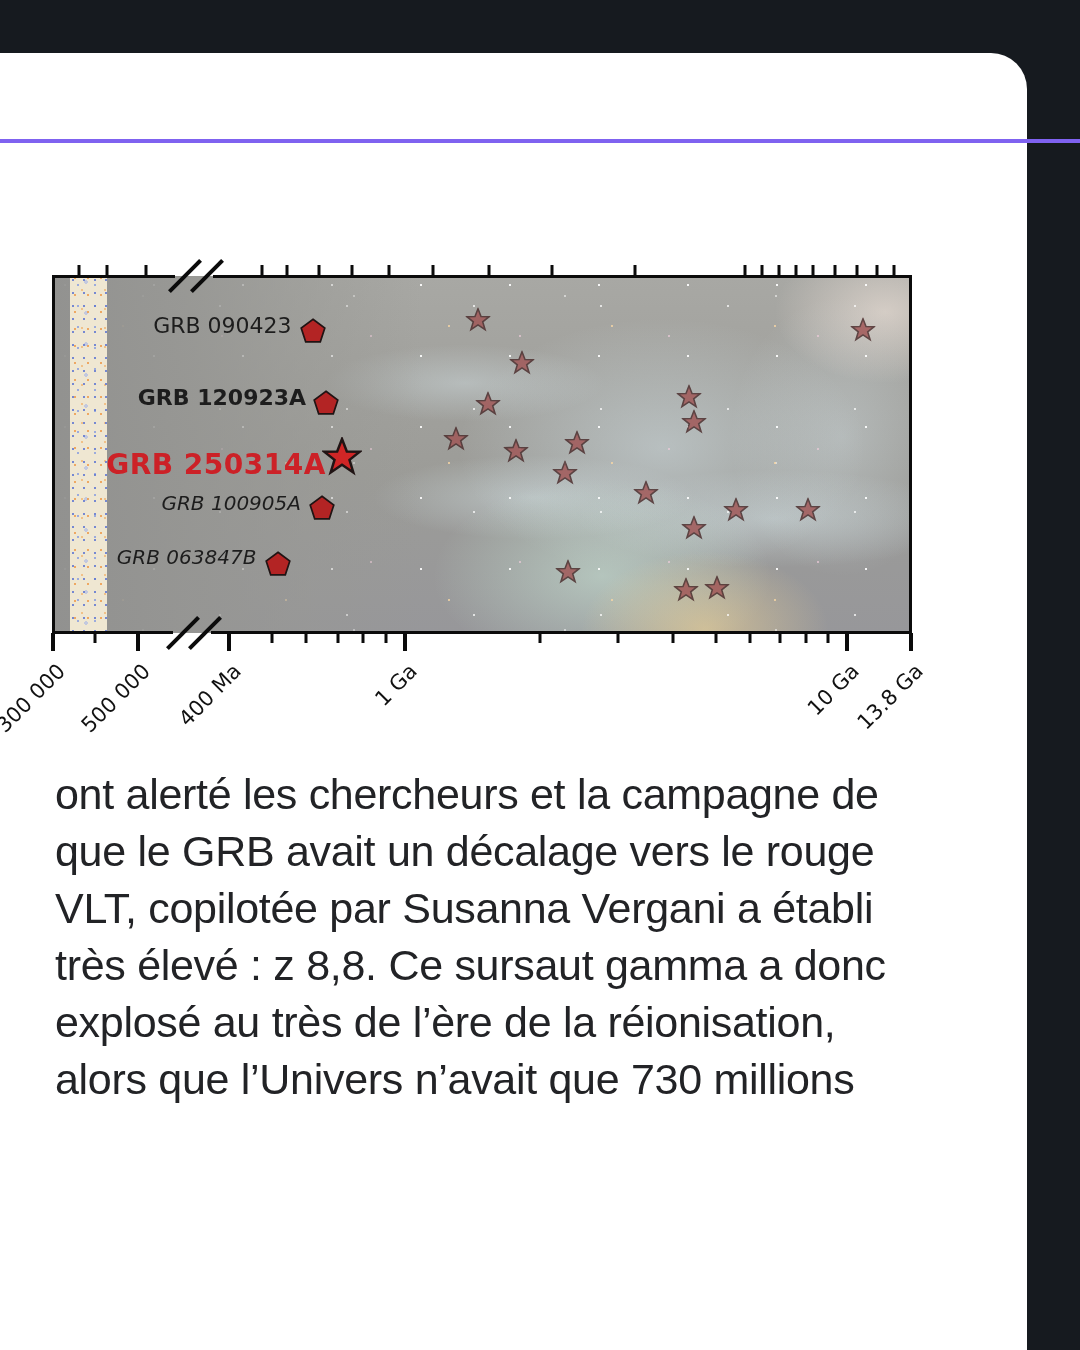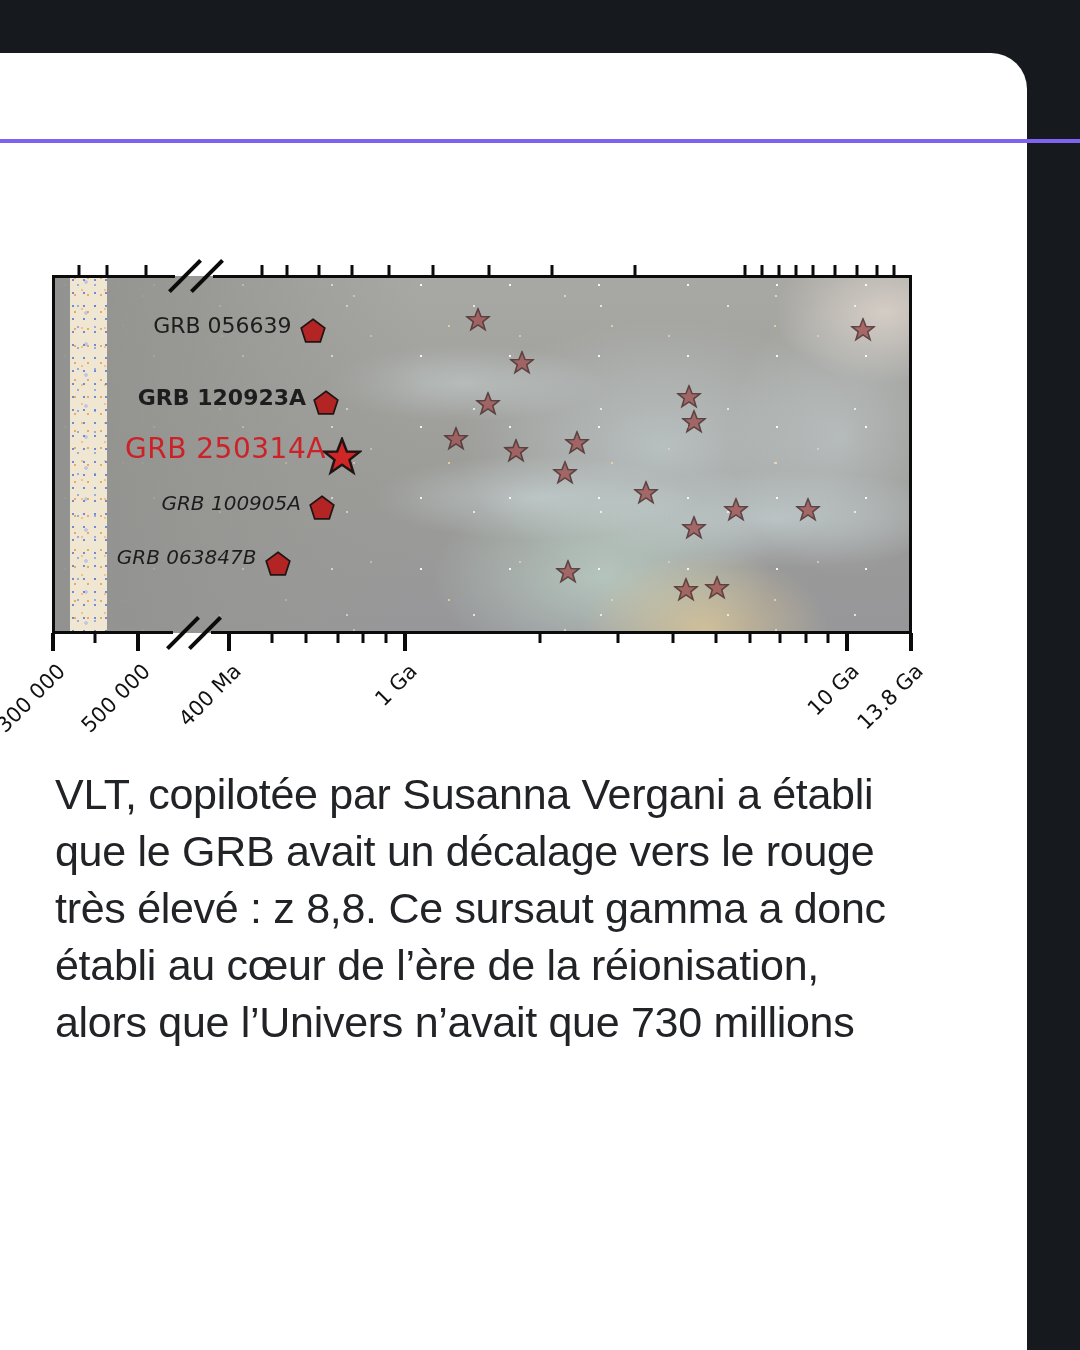--- a/index.html
+++ b/index.html
@@ -87,21 +87,21 @@
   .marker svg{display:block;width:100%;height:100%;}
   .star-small{width:25px;height:25px;opacity:.82;}
   .star-large{width:40px;height:40px;}
   .pentagon{width:27px;height:27px;}
   .grb-label{
     position:absolute;transform:translateY(-50%);white-space:nowrap;
     font-family:"DejaVu Sans",sans-serif;
   }
   .grb-label.regular{font-size:22px;color:#1d1d1d;}
   .grb-label.italic{font-size:20px;font-style:italic;color:#1d1d1d;}
-  .grb-label.highlight{font-size:28px;font-weight:normal;letter-spacing:.5px;}
+  .grb-label.highlight{font-size:28px;font-weight:bold;letter-spacing:.5px;margin-top:16px;}
   
   .caption{
     position:absolute;left:55px;top:713px;width:950px;
     font-size:43px;line-height:57px;letter-spacing:-0.3px;color:#222326;
   }
   .caption div{white-space:nowrap;}
 </style>
 </head>
 <body style="background: rgb(22, 26, 31);">
 
@@ -197,21 +197,21 @@
         <div class="marker star-small" style="left: 94.4%; top: 15.1%;">
           <svg viewBox="0 0 24 24">
             <path d="M12 1.2 L14.9 8.7 L22.7 8.8 L16.5 13.7 L18.8 21.3 L12 16.7 L5.2 21.3 L7.5 13.7 L1.3 8.8 L9.1 8.7 Z" fill="#a05555" stroke="#4a2b2b" stroke-width="1.5"></path>
           </svg>
         </div>
         <div class="marker pentagon" style="left: 30.3%; top: 15.4%;">
           <svg viewBox="0 0 24 24">
             <path d="M12 1.6 L22.5 9.3 L18.5 21.6 L5.5 21.6 L1.5 9.3 Z" fill="#b32424" stroke="#201414" stroke-width="1.5"></path>
           </svg>
         </div>
-        <div class="grb-label regular" style="right: 72.2%; top: 13.7%;">GRB 056639</div>
+        <div class="grb-label regular" style="right: 72.2%; top: 13.7%;">GRB 090423</div>
         <div class="marker pentagon" style="left: 31.8%; top: 35.6%;">
           <svg viewBox="0 0 24 24">
             <path d="M12 1.6 L22.5 9.3 L18.5 21.6 L5.5 21.6 L1.5 9.3 Z" fill="#b32424" stroke="#201414" stroke-width="1.5"></path>
           </svg>
         </div>
         <div class="grb-label regular" style="right: 70.5%; top: 33.9%; font-weight: bold;">GRB 120923A</div>
         <div class="marker star-large" style="left: 33.7%; top: 50.7%;">
           <svg viewBox="0 0 24 24">
             <path d="M12 1.2 L14.9 8.7 L22.7 8.8 L16.5 13.7 L18.8 21.3 L12 16.7 L5.2 21.3 L7.5 13.7 L1.3 8.8 L9.1 8.7 Z" fill="#d02626" stroke="#201414" stroke-width="1.5"></path>
           </svg>
@@ -293,21 +293,22 @@
         <div class="xlab" style="left: calc(0% - 220px);">300 000</div>
         <div class="xlab" style="left: calc(9.9% - 220px);">500 000</div>
         <div class="xlab" style="left: calc(20.5% - 220px);">400 Ma</div>
         <div class="xlab" style="left: calc(41% - 220px);">1 Ga</div>
         <div class="xlab" style="left: calc(92.5% - 220px);">10 Ga</div>
         <div class="xlab" style="left: calc(100% - 220px);">13.8 Ga</div>
       </div>
   </div>
 
   <div class="caption">
+    <div>ont alerté les chercheurs et la campagne de</div>
+    <div>que le GRB avait un décalage vers le rouge</div>
     <div>VLT, copilotée par Susanna Vergani a établi</div>
-    <div>que le GRB avait un décalage vers le rouge</div>
     <div>très élevé : z 8,8. Ce sursaut gamma a donc</div>
-    <div>établi au cœur de l’ère de la réionisation,</div>
+    <div>explosé au très de l’ère de la réionisation,</div>
     <div>alors que l’Univers n’avait que 730 millions</div>
   </div>
 </div>
 
 <div class="accent-line" style="background: rgb(127, 98, 240);"></div>
 
 </body></html>

